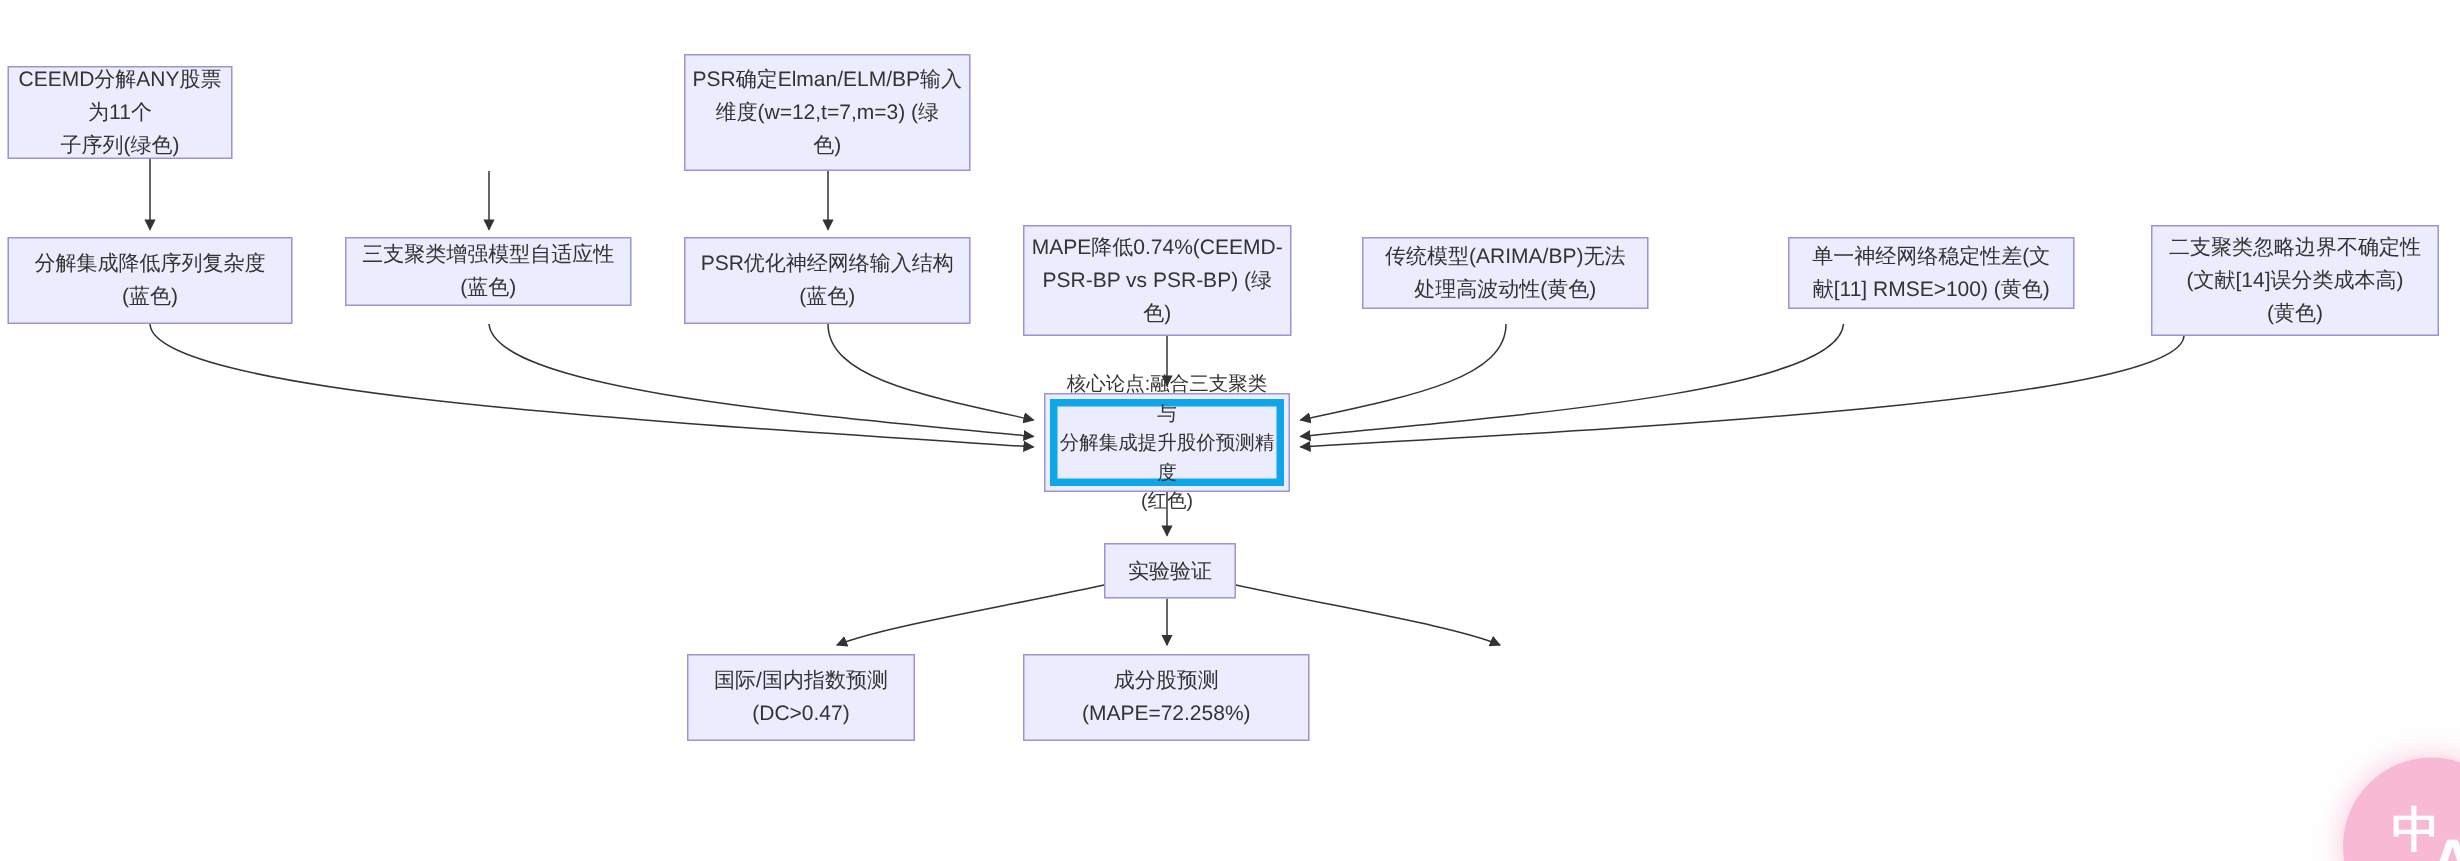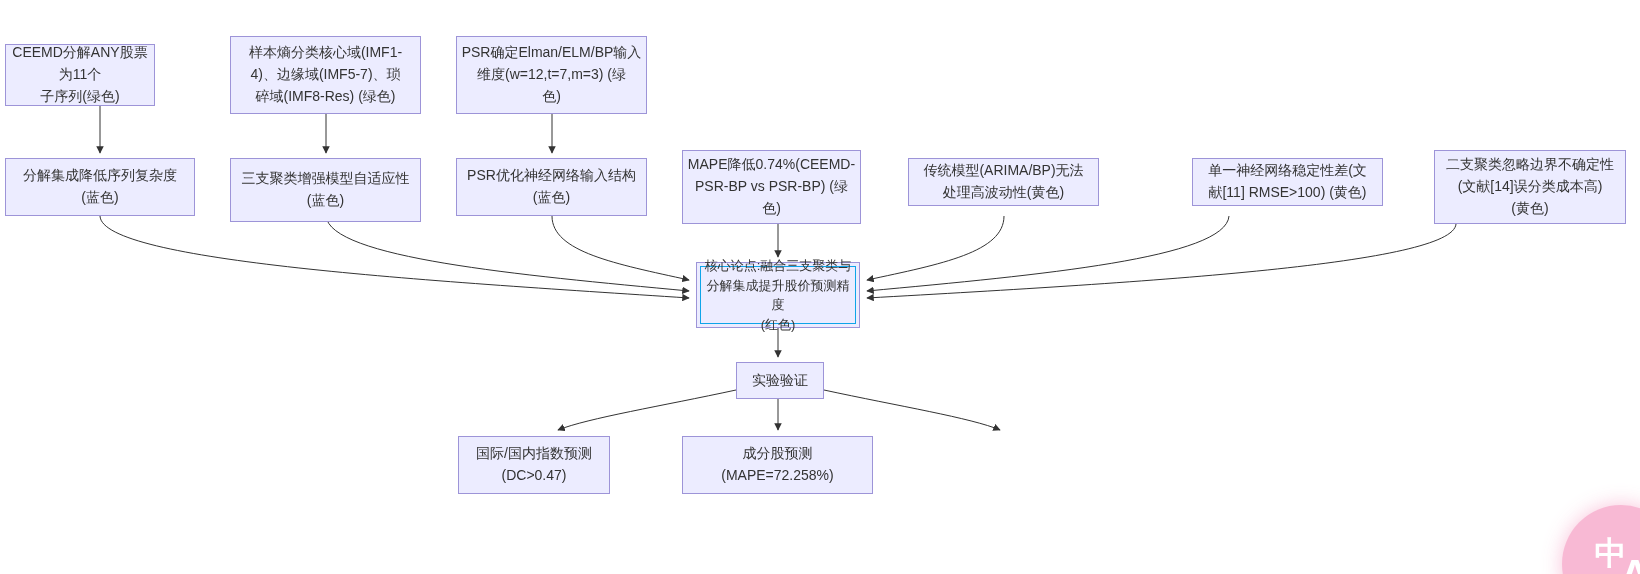--- a/index.html
+++ b/index.html
@@ -36,21 +36,21 @@
     line-height: 1.55;
     padding: 2px 4px;
   }
   .node.core {
     padding: 0;
     border-color: #9d94d8;
   }
   .core-inner {
     position: absolute;
     left: 3px; top: 3px; right: 3px; bottom: 3px;
-    border: 1px solid #0ea5e9;
+    border: 5px solid #0ea5e9;
     display: flex;
     align-items: center;
     justify-content: center;
     text-align: center;
     white-space: pre-line;
     font-size: 13px;
     line-height: 1.5;
   }
   .translate-btn {
     position: absolute;
@@ -95,32 +95,29 @@
     <path class="edge" d="M1456,224 C1453,264 1152,282 867,298" marker-end="url(#arrow)"></path>
     <path class="edge" d="M778,328 L778,357" marker-end="url(#arrow)"></path>
     <path class="edge" d="M736,390 C662,406 588,418 558,430" marker-end="url(#arrow)"></path>
     <path class="edge" d="M778,399 L778,430" marker-end="url(#arrow)"></path>
     <path class="edge" d="M824,390 C898,406 972,418 1000,430" marker-end="url(#arrow)"></path>
   </svg>
 
   <div class="node" style="left:5px; top:44px; width:150px; height:62px">CEEMD分解ANY股票为11个
 子序列(绿色)</div>
 
-  <div class="node" style="left:230px; top:36px; width:191px; height:78px">样本熵分类核心域(IMF1-
-4)、边缘域(IMF5-7)、琐
-碎域(IMF8-Res) (绿色)</div>
 
   <div class="node" style="left:456px; top:36px; width:191px; height:78px">PSR确定Elman/ELM/BP输入
 维度(w=12,t=7,m=3) (绿
 色)</div>
 
   <div class="node" style="left:5px; top:158px; width:190px; height:58px">分解集成降低序列复杂度
 (蓝色)</div>
 
-  <div class="node" style="left:230px; top:158px; width:191px; height:64px">三支聚类增强模型自适应性
+  <div class="node" style="left:230px; top:158px; width:191px; height:46px">三支聚类增强模型自适应性
 (蓝色)</div>
 
   <div class="node" style="left:456px; top:158px; width:191px; height:58px">PSR优化神经网络输入结构
 (蓝色)</div>
 
   <div class="node" style="left:682px; top:150px; width:179px; height:74px">MAPE降低0.74%(CEEMD-
 PSR-BP vs PSR-BP) (绿
 色)</div>
 
   <div class="node" style="left:908px; top:158px; width:191px; height:48px">传统模型(ARIMA/BP)无法

